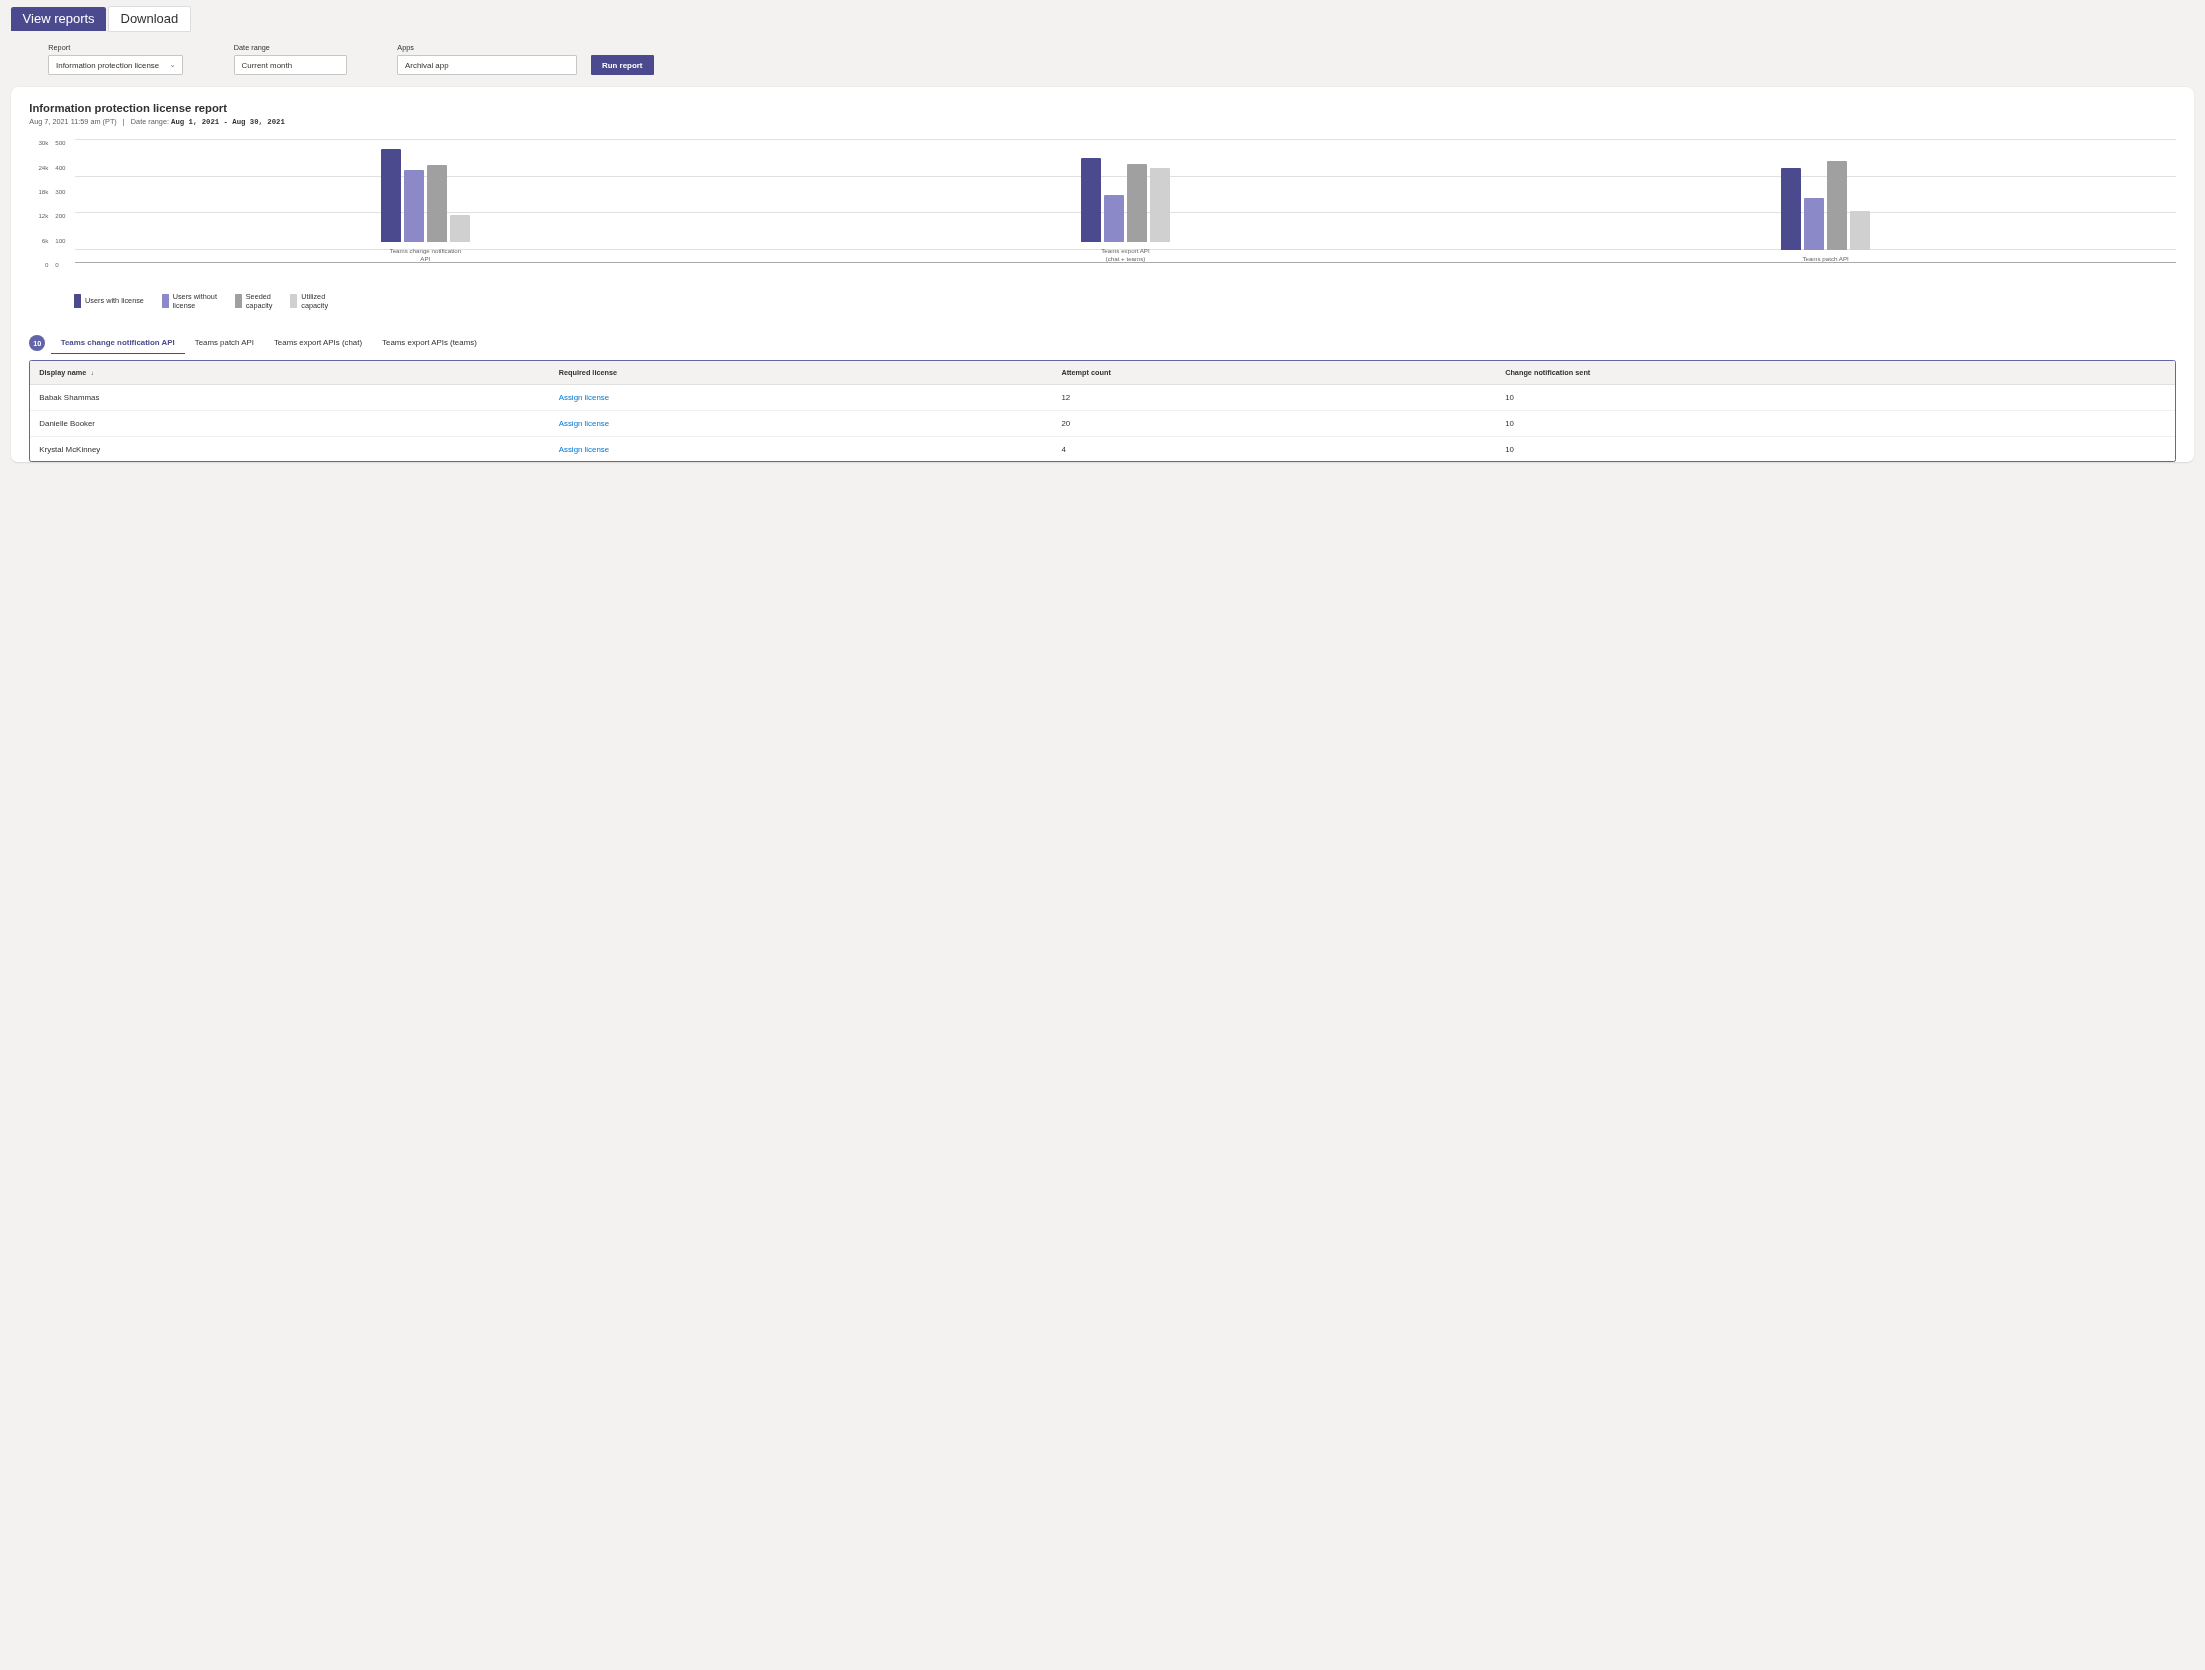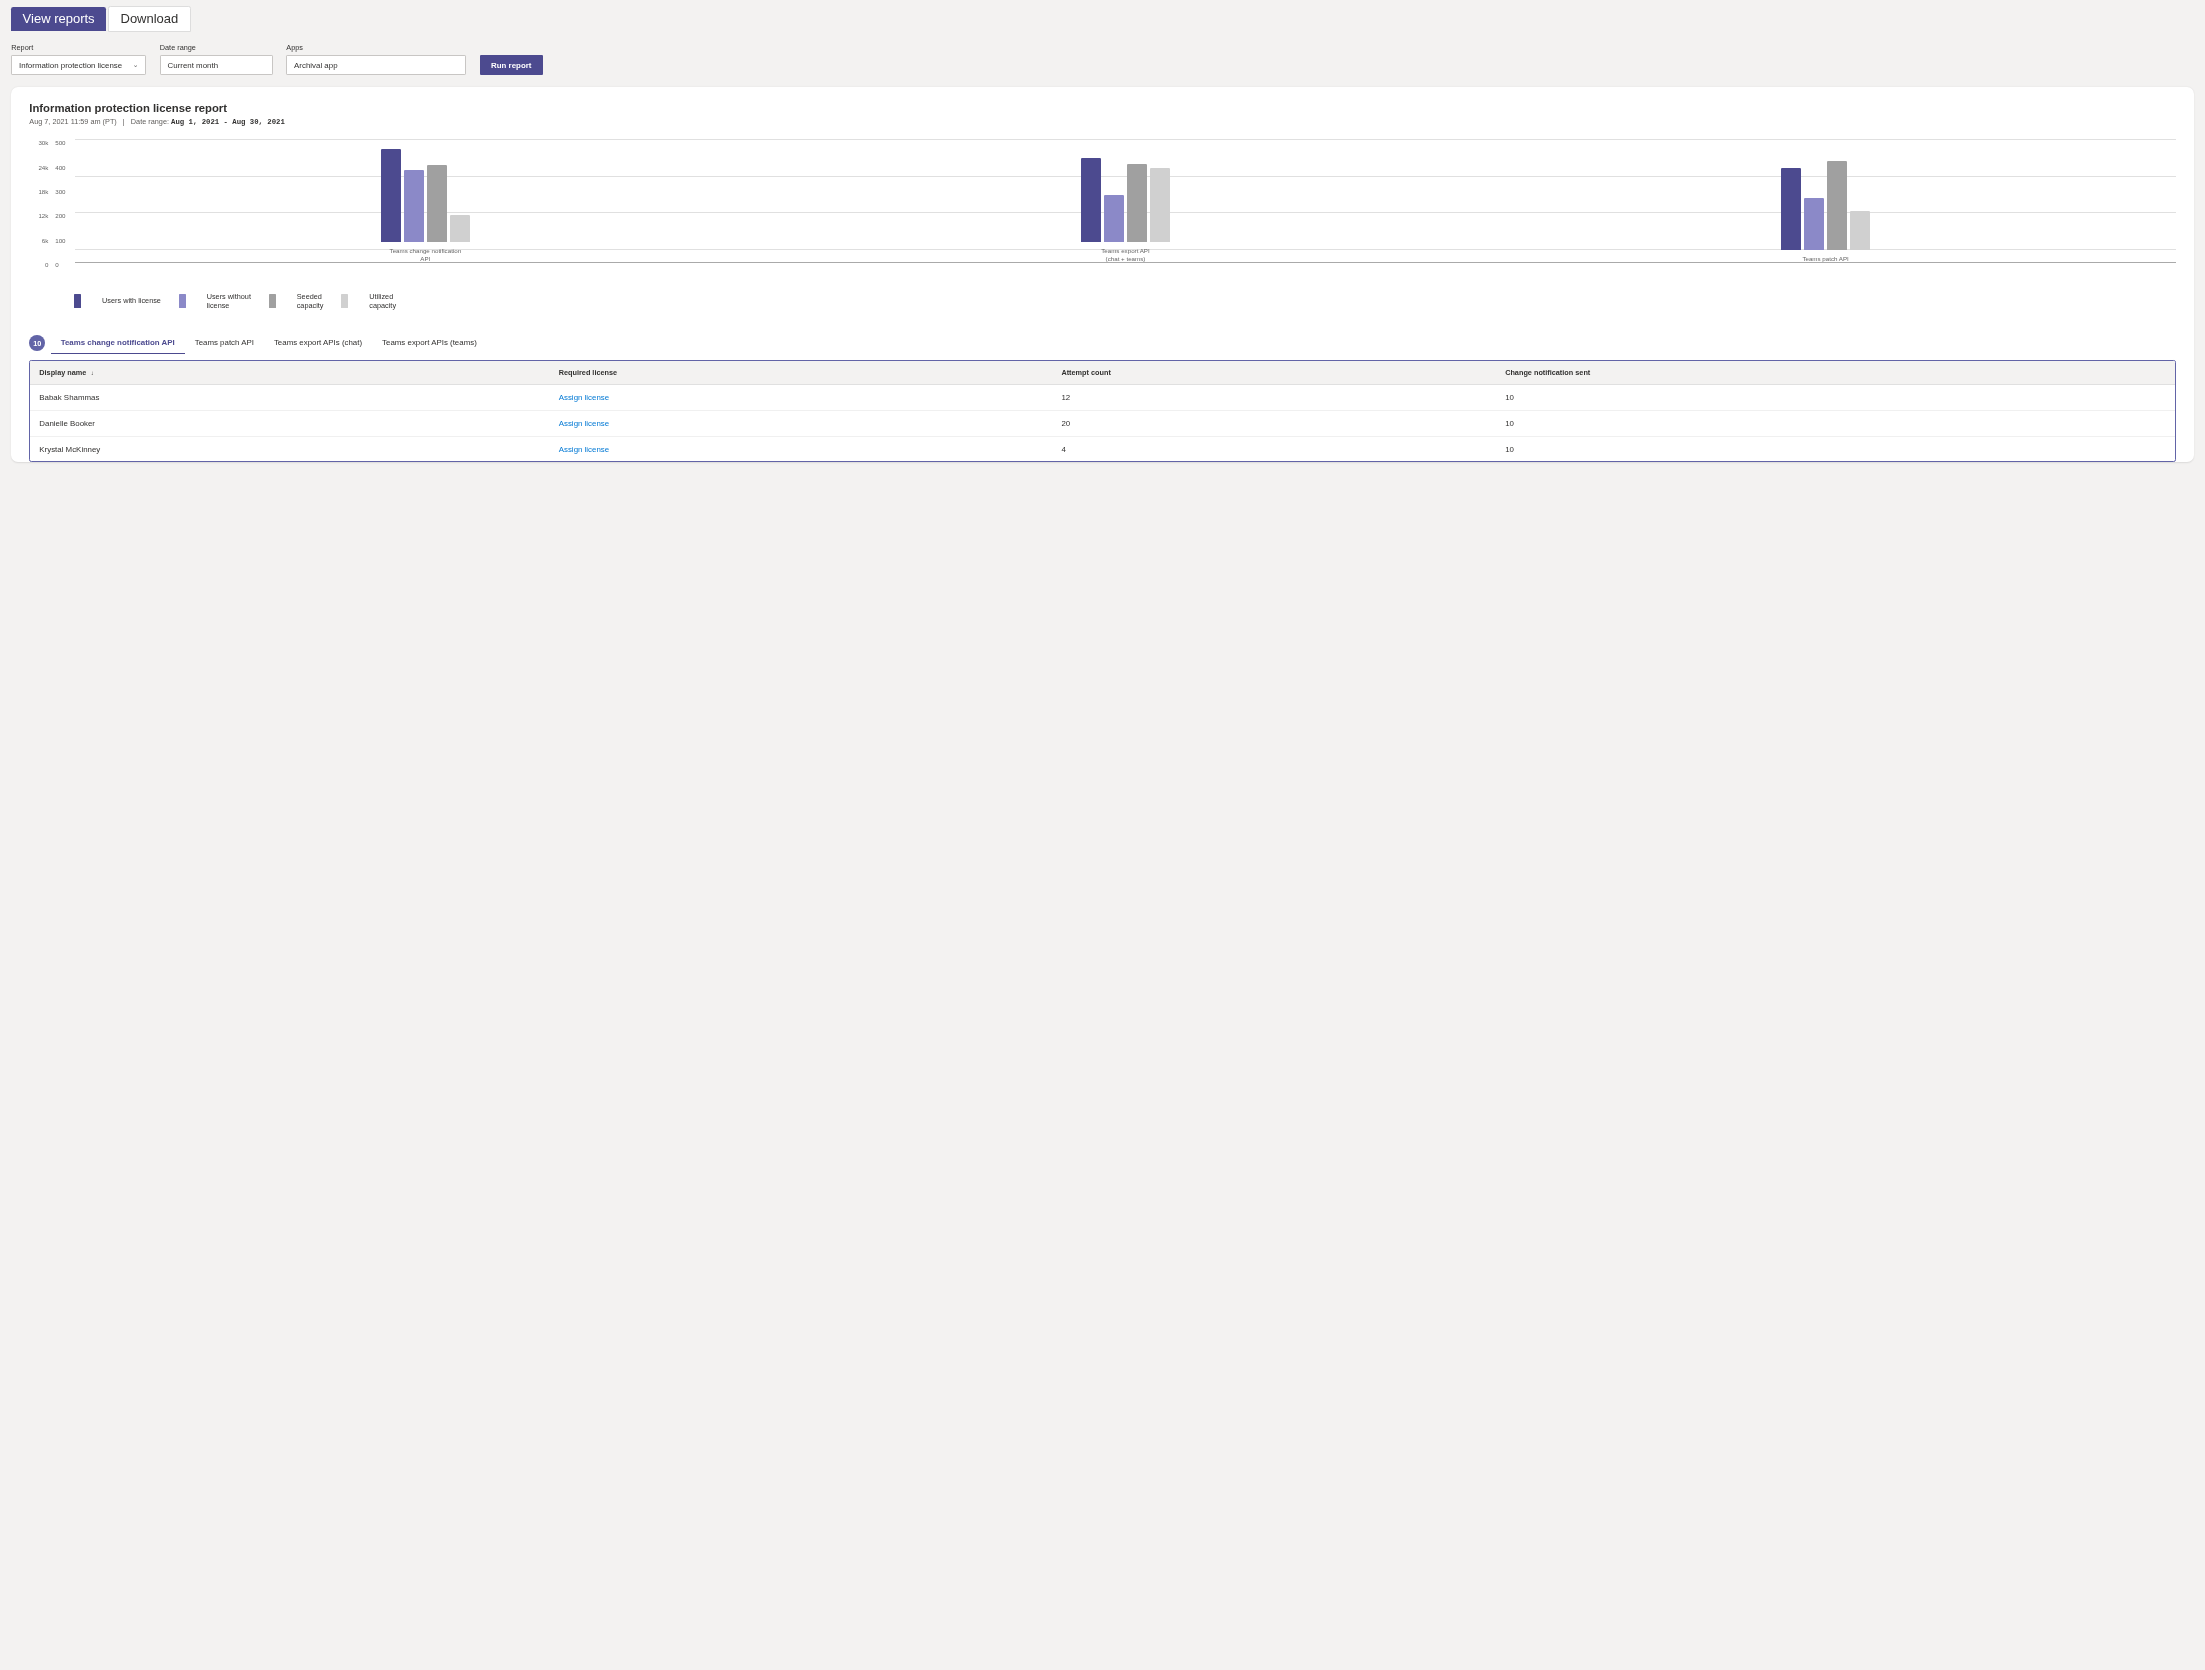--- a/index.html
+++ b/index.html
@@ -42,20 +42,21 @@
       background: #f3f2f1;
       padding: 11.3px 11.3px 11.3px 11.3px;
       display: flex;
       align-items: flex-end;
       gap: 13.5px;
     }
     .filter-group {
       display: flex;
       flex-direction: column;
       gap: 3.4px;
+      margin-left: 37px;
     }
     .filter-label {
       font-size: 7.3px;
       color: #323130;
       font-weight: 400;
     }
     .filter-select {
       display: flex;
       align-items: center;
       justify-content: space-between;
@@ -126,21 +127,21 @@
     
     .chart-legend {
       display: flex;
       gap: 18px;
       margin: 6.8px 0 13.5px 45px;
       flex-wrap: wrap;
     }
     .legend-item {
       display: flex;
       align-items: center;
-      gap: 21px;
+      gap: 4px;
       font-size: 7.3px;
       justify-content: flex-end;
     }
     .legend-swatch {
       width: 6.8px;
       height: 13.5px;
       border-radius: 0.6px;
     }
 
     

